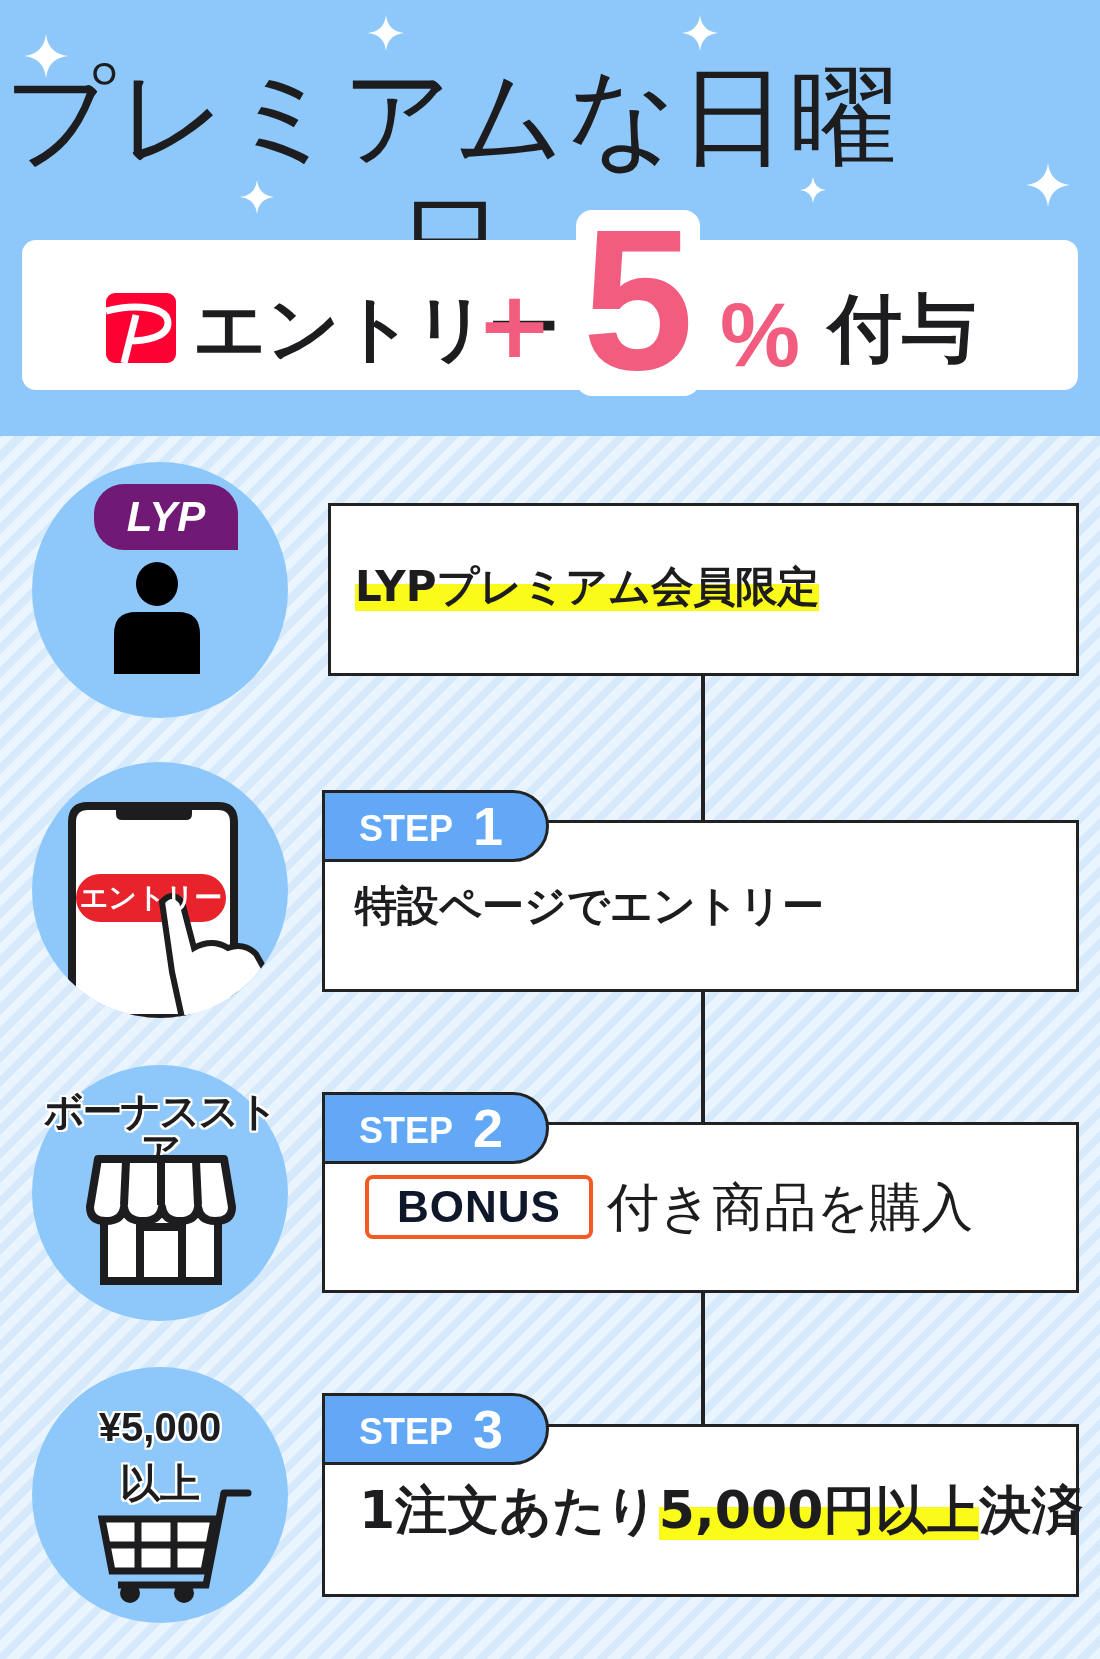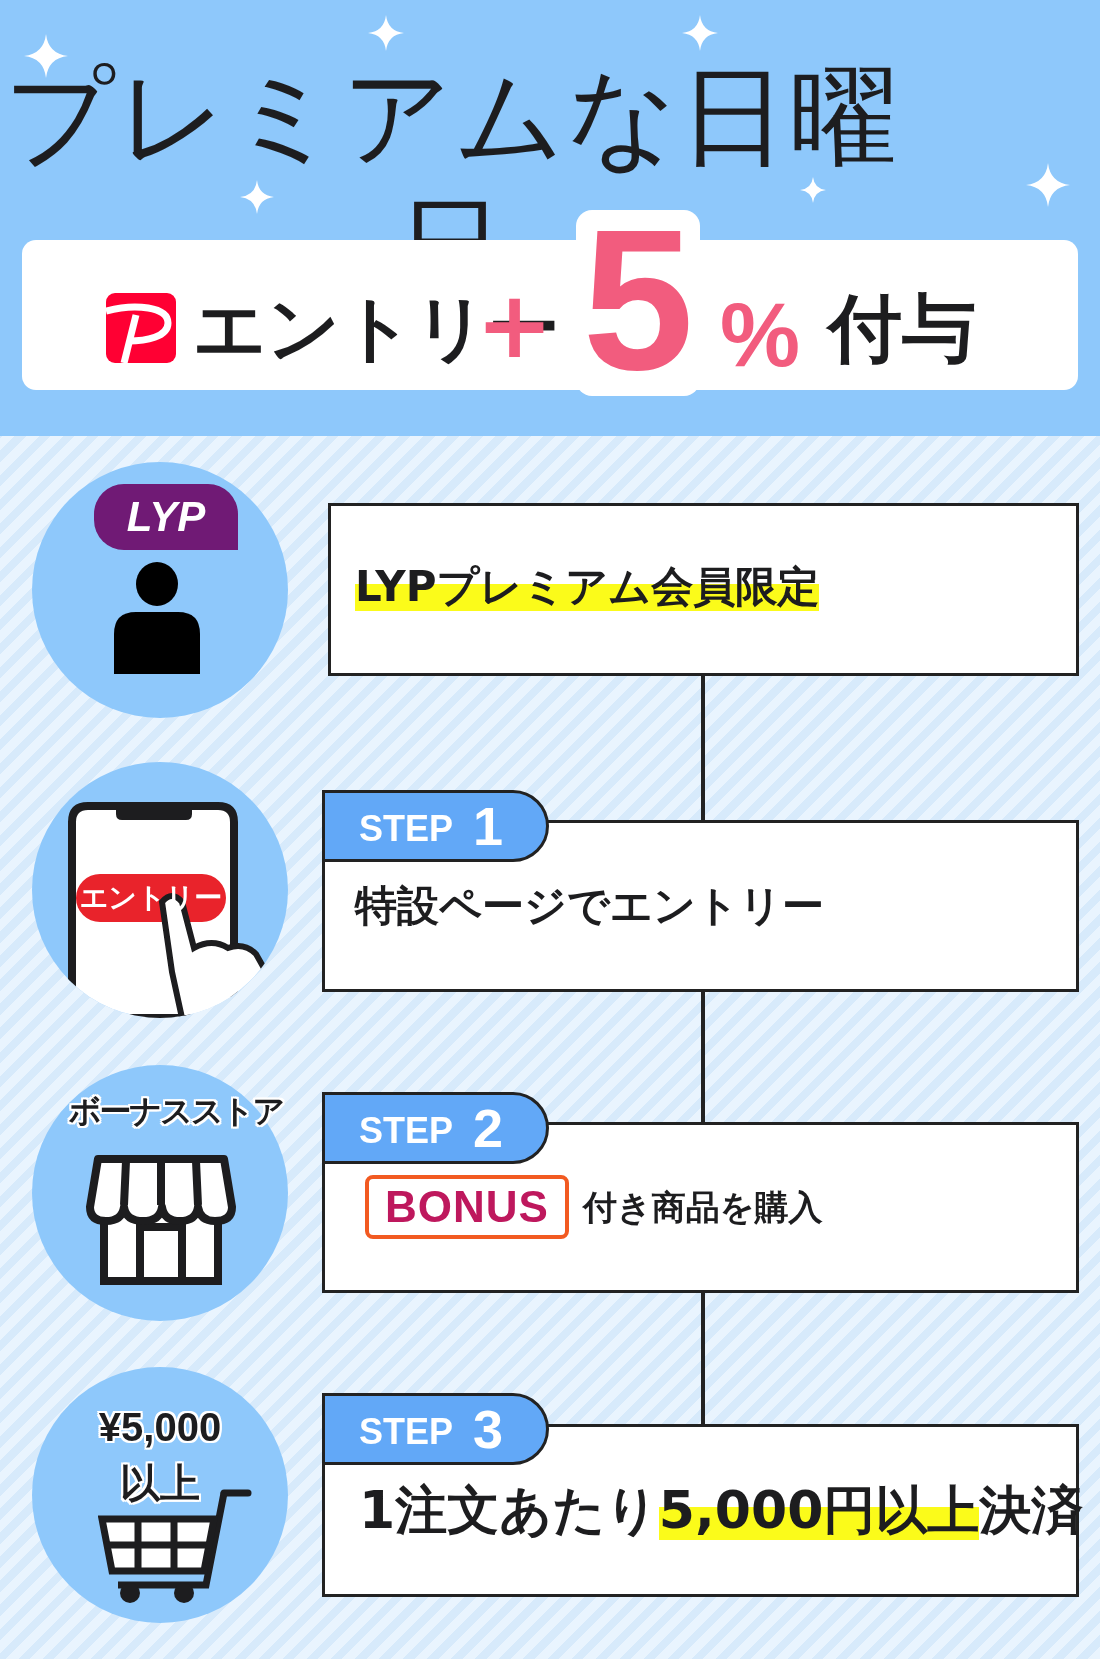--- a/index.html
+++ b/index.html
@@ -75,22 +75,22 @@
   .step-text {
     position: absolute; font-size: 42px; font-weight: bold; color: #1d1d1f;
     line-height: 50px; white-space: nowrap;
   }
   .hl {
     background: linear-gradient(to bottom, transparent 45%, #fbfb1a 45%, #fbfb1a 100%);
     text-align: right;
   }
   .bonus-badge {
     display: inline-block; border: 4px solid #f25a21; border-radius: 8px;
-    color: #be185d; font-family: "Liberation Sans", sans-serif; font-weight: bold;
-    font-size: 44px; line-height: 56px; padding: 0 16px; vertical-align: middle;
+    color: #0f172a; font-family: "Liberation Sans", sans-serif; font-weight: bold;
+    font-size: 44px; line-height: 56px; padding: 0 28px; vertical-align: middle;
     letter-spacing: 1px; margin-right: 14px;
   }
   .icon-label {
     position: absolute; text-align: center; font-weight: bold; color: #1d1d1f;
     -webkit-text-stroke: 0px; text-shadow:
       2px 0 0 #fff, -2px 0 0 #fff, 0 2px 0 #fff, 0 -2px 0 #fff,
       2px 2px 0 #fff, -2px -2px 0 #fff, 2px -2px 0 #fff, -2px 2px 0 #fff;
   }
 </style>
 </head>
@@ -176,31 +176,31 @@
 </div>
 <div class="step-box" style="top:820px;height:166px">
   <div class="step-text" style="left:30px;top:58px">特設ページでエントリー</div>
 </div>
 <div class="step-tab" style="top:790px">
   <span class="step-word">STEP</span>
   <span class="step-num">1</span>
 </div>
 
 <div class="circle" style="left:32px;top:1065px">
-  <div class="icon-label" style="left:16px;top:26px;width:256px;font-size:32px;line-height:40px;letter-spacing:-2px">ボーナスストア</div>
+  <div class="icon-label" style="left:0;top:26px;width:256px;font-size:40px;line-height:40px;letter-spacing:-2px">ボーナスストア</div>
   <svg style="position:absolute;left:54px;top:90px" width="150" height="130" viewBox="0 0 150 130">
     <rect x="18" y="50" width="114" height="76" fill="#fff" stroke="#1d1d1f" stroke-width="8"></rect>
     <rect x="54" y="72" width="42" height="54" fill="#fff" stroke="#1d1d1f" stroke-width="8"></rect>
     <path d="M12 4 L138 4 L146 52 Q146 66 129 66 Q114 66 112 52 Q110 66 94 66 Q78 66 76 52 Q74 66 57 66 Q40 66 38 52 Q36 66 20 66 Q4 66 4 52 Z" fill="#fff" stroke="#1d1d1f" stroke-width="8" stroke-linejoin="round"></path>
     <path d="M40 6 L38 50 M75 6 L75 50 M110 6 L112 50" stroke="#1d1d1f" stroke-width="8"></path>
   </svg>
 </div>
 <div class="step-box" style="top:1122px;height:165px">
   <div class="step-text" style="left:40px;top:50px">
-    <span class="bonus-badge">BONUS</span><span style="font-weight:bold;font-size:34px;vertical-align:middle;">付き商品を購入</span>
+    <span class="bonus-badge">BONUS</span><span style="font-weight:normal;font-size:52px;vertical-align:middle;">付き商品を購入</span>
   </div>
 </div>
 <div class="step-tab" style="top:1092px">
   <span class="step-word">STEP</span>
   <span class="step-num">2</span>
 </div>
 
 <div class="circle" style="left:32px;top:1367px">
   <div class="icon-label" style="left:0;top:38px;width:256px;font-size:40px;line-height:44px;font-family:'Liberation Sans',sans-serif">¥5,000</div>
   <div class="icon-label" style="left:0;top:98px;width:256px;font-size:40px;line-height:36px">以上</div>

